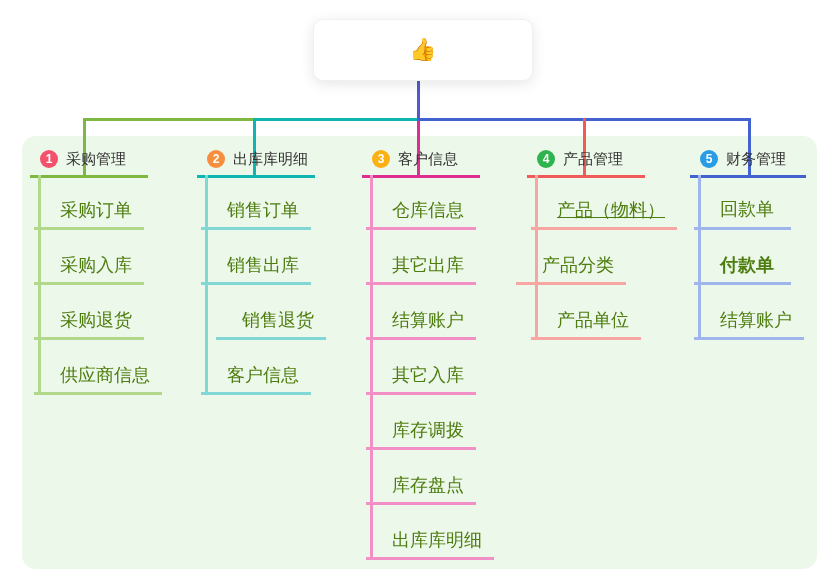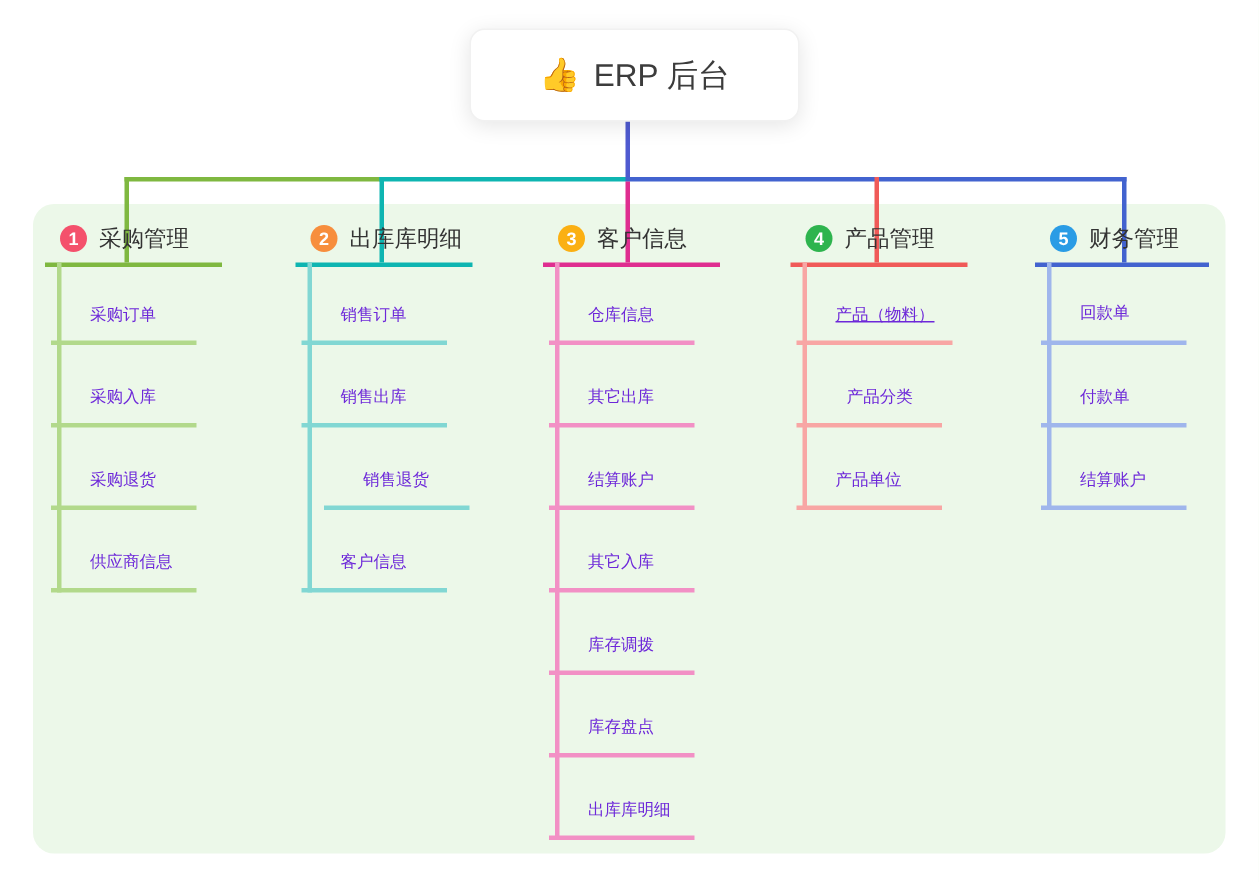--- a/index.html
+++ b/index.html
@@ -31,21 +31,21 @@
     color:#fff; font-size:12px; font-weight:bold;
     display:flex; align-items:center; justify-content:center; flex:0 0 18px;
   }
   .branch-label { font-size:15px; color:#333333; }
   .underline { position:absolute; top:175px; height:3px; }
   .child {
     position:absolute; box-sizing:border-box;
     min-width:97px; white-space:nowrap;
     padding:0 12px 8px 26px;
     border-bottom-width:3px; border-bottom-style:solid;
-    font-size:11px; line-height:17px; color:#6d28d9;
+    font-size:18px; line-height:17px; color:#4d7c0f;
   }
 </style>
 </head>
 <body>
 
 <div class="canvas">
   <div class="panel" id="panel" style="background: rgb(236, 248, 233);"></div>
 
   <div class="vline" id="root-drop" style="left: 417px; top: 81px; height: 37px; background: rgb(79, 90, 208);"></div>
 
@@ -100,34 +100,33 @@
       </div>
       <div>
         <div class="vline" style="left: 583px; top: 118px; height: 57px; background: rgb(240, 90, 88);"></div>
         <div class="branch-header" style="left: 537px;">
           <div class="badge" style="background: rgb(46, 180, 78);">4</div>
           <div class="branch-label">产品管理</div>
         </div>
         <div class="underline" style="left: 527px; width: 118px; background: rgb(240, 90, 88);"></div>
         <div class="vline" style="left: 535px; top: 175px; height: 165px; background: rgb(248, 166, 164);"></div>
         <div class="child" style="left: 531px; top: 202px; border-bottom-color: rgb(248, 166, 164); text-decoration: underline;">产品（物料）</div>
-        <div class="child" style="left: 531px; top: 257px; border-bottom-color: rgb(248, 166, 164); text-align: center;">产品分类</div>
+        <div class="child" style="left: 516px; top: 257px; border-bottom-color: rgb(248, 166, 164); text-align: center;">产品分类</div>
         <div class="child" style="left: 531px; top: 312px; border-bottom-color: rgb(248, 166, 164);">产品单位</div>
       </div>
       <div>
         <div class="vline" style="left: 748px; top: 118px; height: 57px; background: rgb(66, 99, 207);"></div>
         <div class="branch-header" style="left: 700px;">
           <div class="badge" style="background: rgb(42, 156, 229);">5</div>
           <div class="branch-label">财务管理</div>
         </div>
         <div class="underline" style="left: 690px; width: 116px; background: rgb(66, 99, 207);"></div>
         <div class="vline" style="left: 698px; top: 175px; height: 165px; background: rgb(159, 182, 236);"></div>
         <div class="child" style="left: 694px; top: 202px; border-bottom-color: rgb(159, 182, 236); font-family: Liberation Mono, monospace;">回款单</div>
-        <div class="child" style="left: 694px; top: 257px; border-bottom-color: rgb(159, 182, 236);">付款单</div>
+        <div class="child" style="left: 694px; top: 257px; border-bottom-color: rgb(159, 182, 236); font-weight: bold;">付款单</div>
         <div class="child" style="left: 694px; top: 312px; border-bottom-color: rgb(159, 182, 236);">结算账户</div>
       </div>
     </div>
 
   <div class="root-card">
     <span class="emoji">👍</span>
-    <span>ERP 后台</span>
   </div>
 </div>
 
 </body></html>

